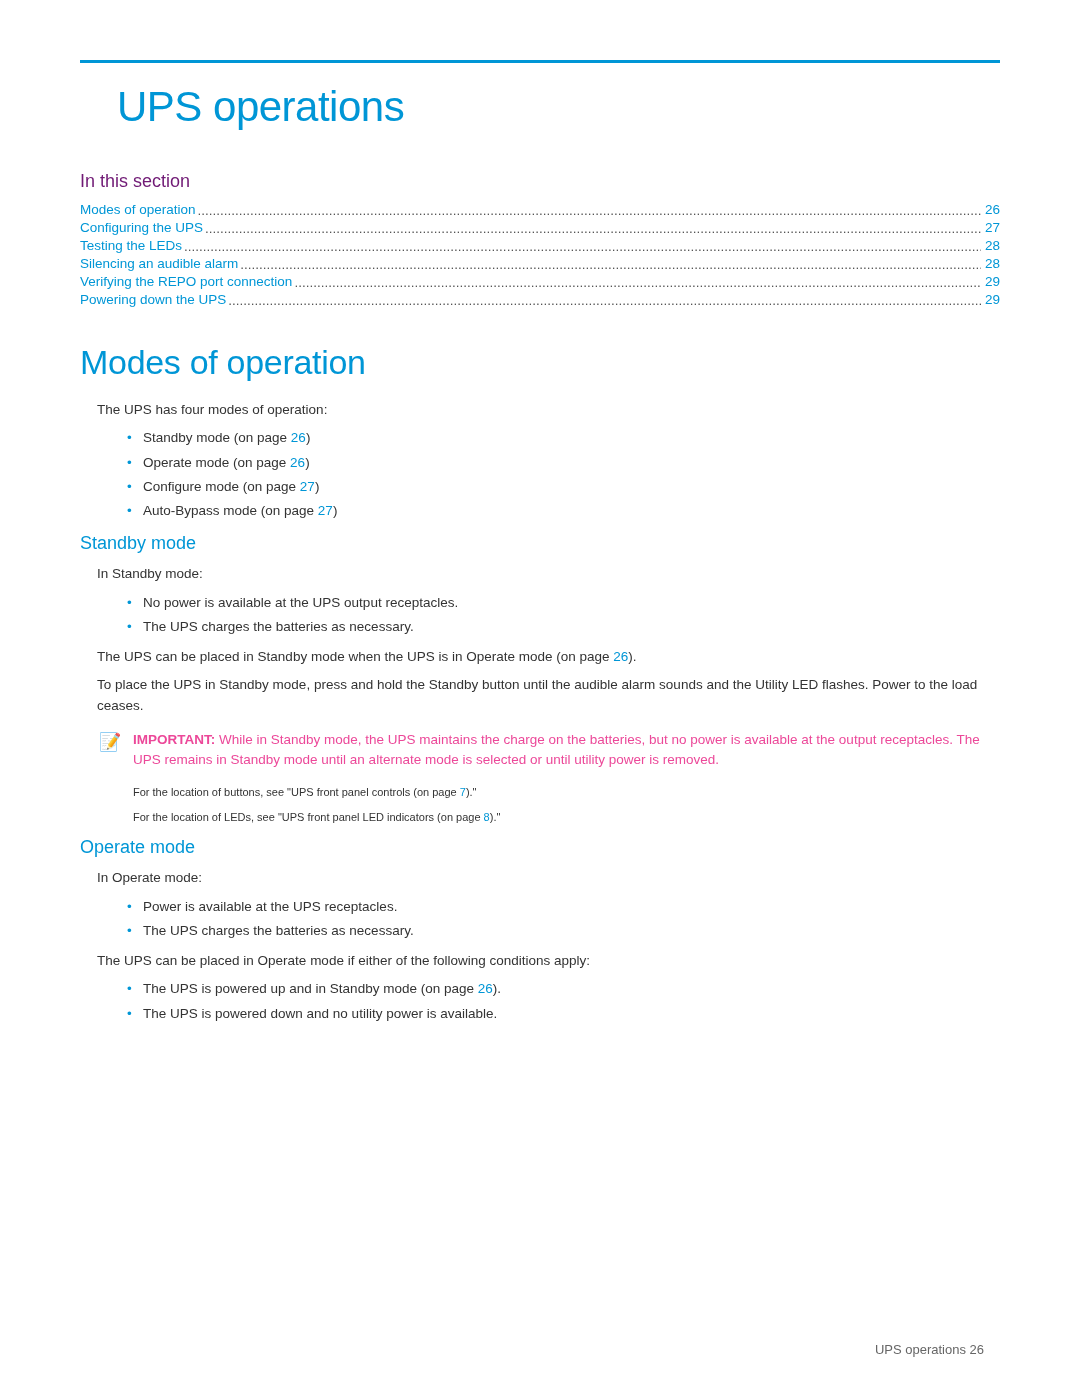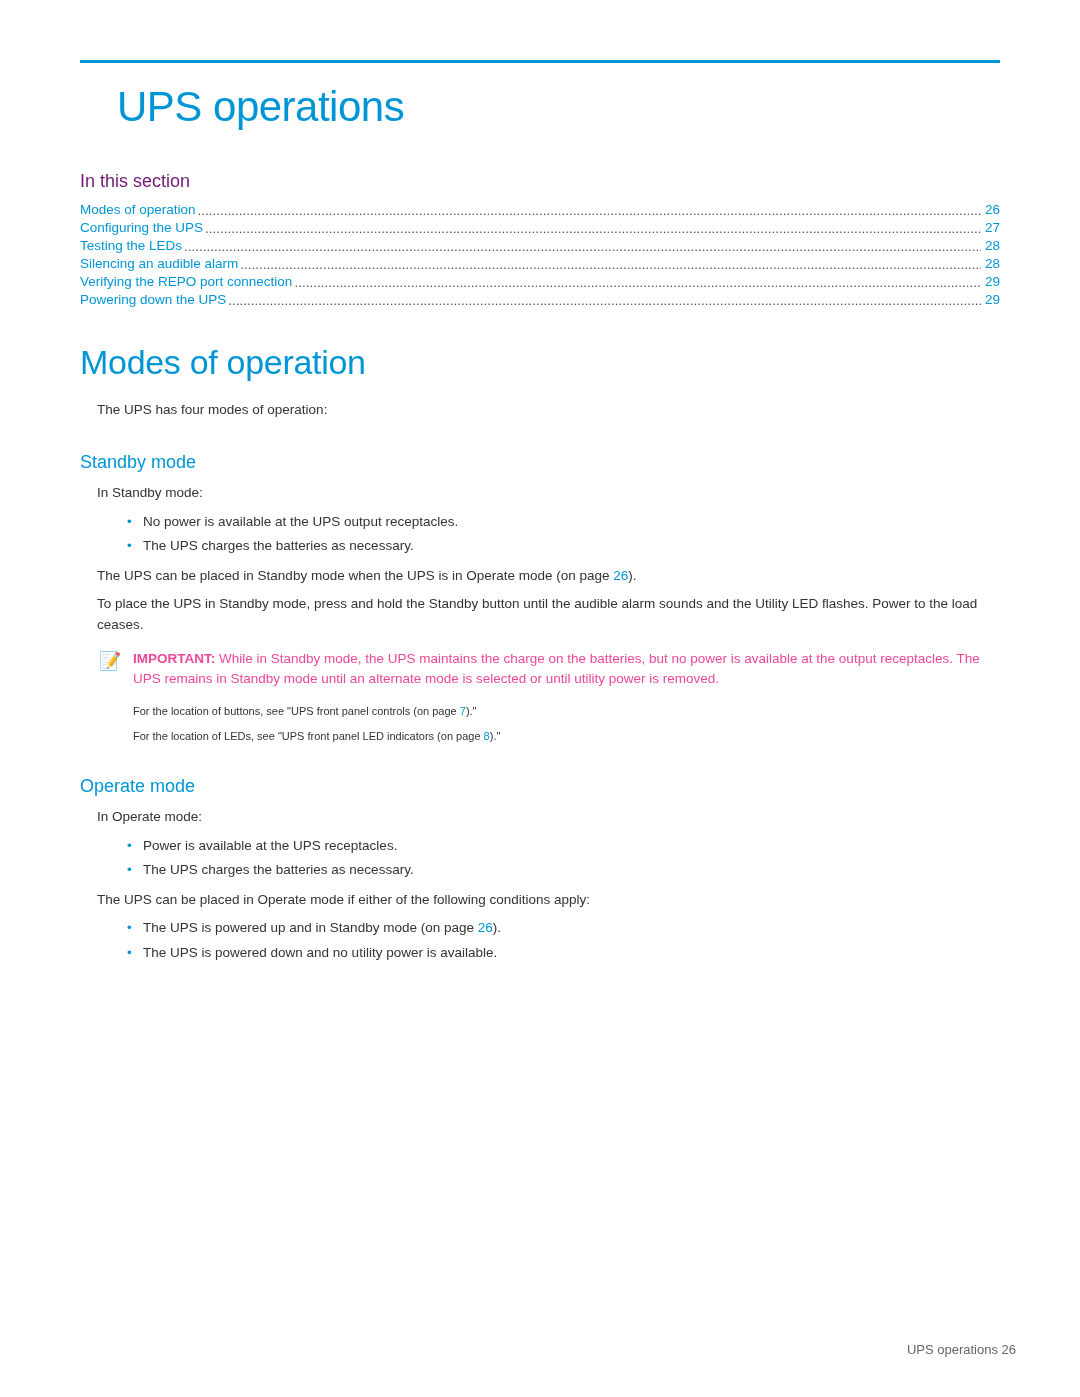--- a/index.html
+++ b/index.html
@@ -86,21 +86,21 @@
       margin-bottom: 18px;
       margin-top: 10px;
       letter-spacing: -0.3px;
     }
 
     .subsection-title {
       font-size: 18px;
       color: #0096d6;
       font-weight: normal;
       margin-bottom: 10px;
-      margin-top: 32px;
+      margin-top: 12px;
     }
 
     .body-text {
       font-size: 13.5px;
       color: #333;
       margin-bottom: 8px;
       line-height: 1.5;
     }
 
     .bullet-list {
@@ -160,21 +160,21 @@
       font-size: 11px;
       color: #333;
       margin-bottom: 8px;
       margin-left: 36px;
       line-height: 1.5;
     }
 
     .footer {
       position: absolute;
       bottom: 40px;
-      right: 64px;
+      right: 96px;
       font-size: 13px;
       color: #666;
     }
 
     .content-indent {
       margin-left: 17px;
     }
   </style>
 </head>
 <body>
@@ -217,20 +217,26 @@
       <span class="toc-fill"></span>
       <span class="toc-num">29</span>
     </div>
   </div>
 </div>
 
 <h2 class="chapter-title">Modes of operation</h2>
 
 <div class="content-indent">
   <p class="body-text">The UPS has four modes of operation:</p>
+  <ul class="bullet-list">
+    <li>Standby mode (on page <a class="inline-link">26</a>)</li>
+    <li>Operate mode (on page <a class="inline-link">26</a>)</li>
+    <li>Configure mode (on page <a class="inline-link">27</a>)</li>
+    <li>Auto-Bypass mode (on page <a class="inline-link">27</a>)</li>
+  </ul>
 </div>
 
 <h3 class="subsection-title">Standby mode</h3>
 
 <div class="content-indent">
   <p class="body-text">In Standby mode:</p>
   <ul class="bullet-list">
     <li>No power is available at the UPS output receptacles.</li>
     <li>The UPS charges the batteries as necessary.</li>
   </ul>

